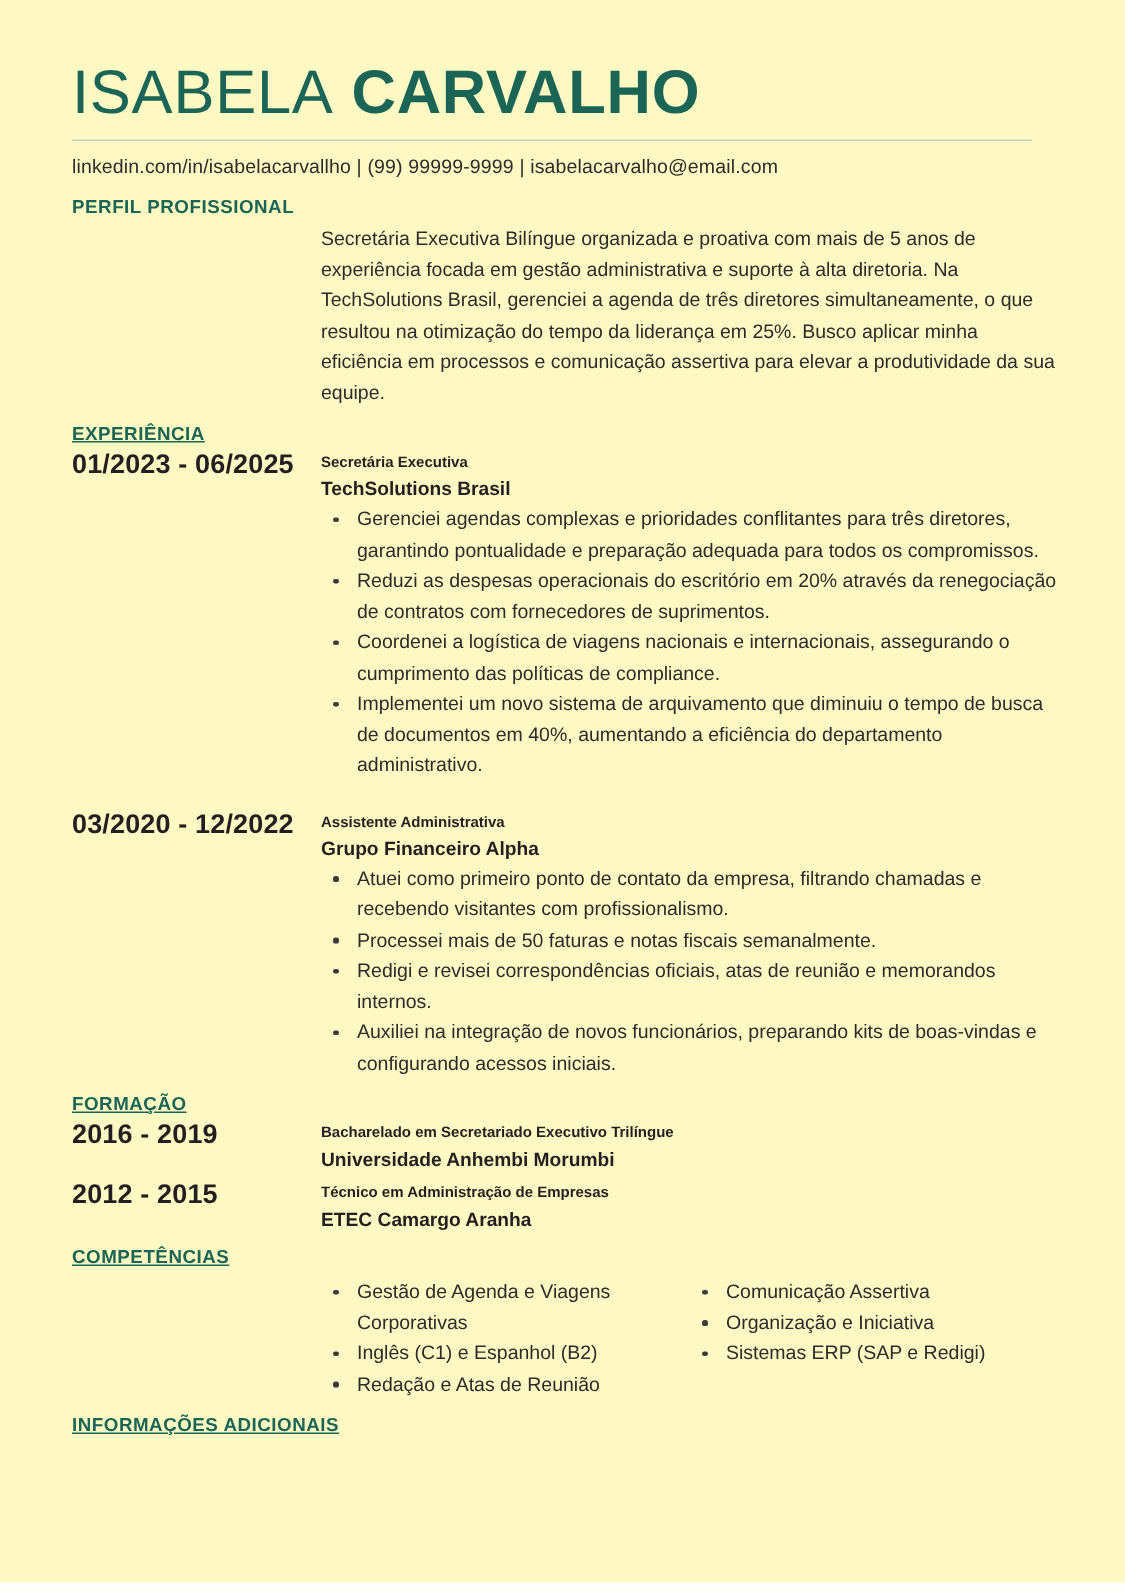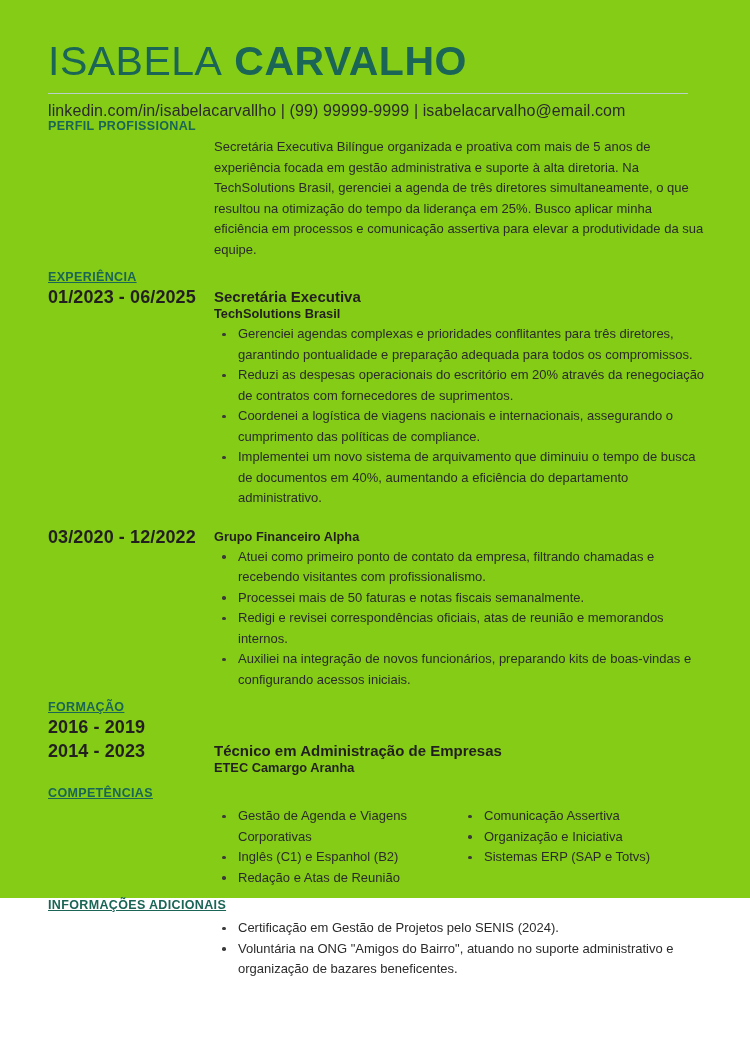--- a/index.html
+++ b/index.html
@@ -10,22 +10,22 @@
   body {
     width: 750px;
     height: 1061px;
     font-family: "Liberation Sans", sans-serif;
     color: #231f20;
     overflow: hidden;
   }
   .page {
     position: relative;
     width: 750px;
-    height: 898px;
-    background: #84cc16;
+    height: 1055px;
+    background: #fef9c3;
     box-sizing: border-box;
     padding: 38px 42px 0 48px;
   }
 
   
   .name-line {
     font-size: 41px;
     line-height: 46px;
     letter-spacing: 0.5px;
     color: #1a6555;
@@ -37,32 +37,33 @@
   .name-last {
     font-weight: 700;
   }
   .header-rule {
     margin-top: 9px;
     border-top: 1.5px solid #b9cfc9;
     width: 640px;
   }
   .contact {
     margin-top: 9px;
-    font-size: 16px;
+    font-size: 13px;
     line-height: 16px;
     color: #2b2b2b;
     letter-spacing: 0.1px;
   }
 
   
   .section-title {
     color: #1a6555;
     font-size: 12.5px;
     font-weight: 700;
     letter-spacing: 0.35px;
+    margin-top: 12px;
     margin-bottom: 4px;
   }
   .section-title.tight { margin-top: 10px; text-decoration: underline; }
 
   
   .row {
     display: flex;
     align-items: flex-start;
     margin-bottom: 2px;
   }
@@ -75,21 +76,21 @@
     color: #231f20;
     padding-top: 1px;
     letter-spacing: 0.1px;
   }
   .content {
     flex: 1 1 auto;
     min-width: 0;
   }
 
   .job-title {
-    font-size: 15px;
+    font-size: 10px;
     font-weight: 700;
     line-height: 17px;
     color: #231f20;
   }
   .job-org {
     font-size: 12.8px;
     font-weight: 700;
     line-height: 17px;
     color: #231f20;
   }
@@ -170,38 +171,43 @@
         <li>Reduzi as despesas operacionais do escritório em 20% através da renegociação de contratos com fornecedores de suprimentos.</li>
         <li>Coordenei a logística de viagens nacionais e internacionais, assegurando o cumprimento das políticas de compliance.</li>
         <li>Implementei um novo sistema de arquivamento que diminuiu o tempo de busca de documentos em 40%, aumentando a eficiência do departamento administrativo.</li>
       </ul>
     </div>
   </div>
 
   <div class="row" style="margin-top:19px;">
     <div class="rail">03/2020 - 12/2022</div>
     <div class="content">
+      <div class="job-title">Assistente Administrativa</div>
       <div class="job-org">Grupo Financeiro Alpha</div>
       <ul class="bullets">
         <li>Atuei como primeiro ponto de contato da empresa, filtrando chamadas e recebendo visitantes com profissionalismo.</li>
         <li>Processei mais de 50 faturas e notas fiscais semanalmente.</li>
         <li>Redigi e revisei correspondências oficiais, atas de reunião e memorandos internos.</li>
         <li>Auxiliei na integração de novos funcionários, preparando kits de boas-vindas e configurando acessos iniciais.</li>
       </ul>
     </div>
   </div>
 
   <div class="section-title tight">FORMAÇÃO</div>
 
   <div class="row edu-block">
     <div class="rail">2016 - 2019</div>
+    <div class="content">
+      <div class="job-title">Bacharelado em Secretariado Executivo Trilíngue</div>
+      <div class="job-org">Universidade Anhembi Morumbi</div>
+    </div>
   </div>
 
   <div class="row edu-block" style="margin-top:6px;">
-    <div class="rail">2014 - 2023</div>
+    <div class="rail">2012 - 2015</div>
     <div class="content">
       <div class="job-title">Técnico em Administração de Empresas</div>
       <div class="job-org">ETEC Camargo Aranha</div>
     </div>
   </div>
 
   <div class="section-title tight">COMPETÊNCIAS</div>
   <div class="row">
     <div class="rail"></div>
     <div class="content">
@@ -210,31 +216,22 @@
           <ul class="bullets">
             <li>Gestão de Agenda e Viagens Corporativas</li>
             <li>Inglês (C1) e Espanhol (B2)</li>
             <li>Redação e Atas de Reunião</li>
           </ul>
         </div>
         <div class="skills-col-b">
           <ul class="bullets">
             <li>Comunicação Assertiva</li>
             <li>Organização e Iniciativa</li>
-            <li>Sistemas ERP (SAP e Totvs)</li>
+            <li>Sistemas ERP (SAP e Redigi)</li>
           </ul>
         </div>
       </div>
     </div>
   </div>
 
   <div class="section-title tight">INFORMAÇÕES ADICIONAIS</div>
-  <div class="row">
-    <div class="rail"></div>
-    <div class="content">
-      <ul class="bullets">
-        <li>Certificação em Gestão de Projetos pelo SENIS (2024).</li>
-        <li>Voluntária na ONG "Amigos do Bairro", atuando no suporte administrativo e organização de bazares beneficentes.</li>
-      </ul>
-    </div>
-  </div>
 
 </div>
 
 </body></html>

